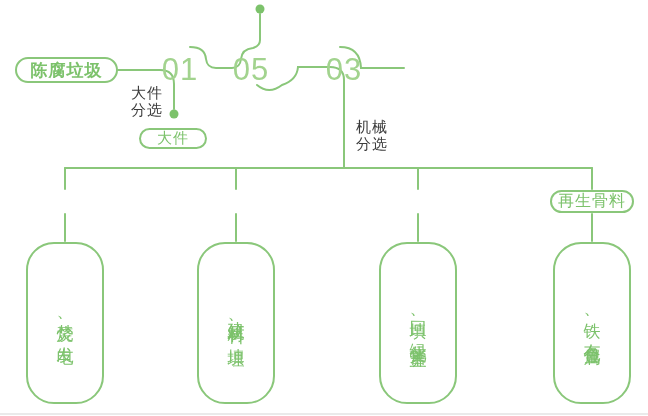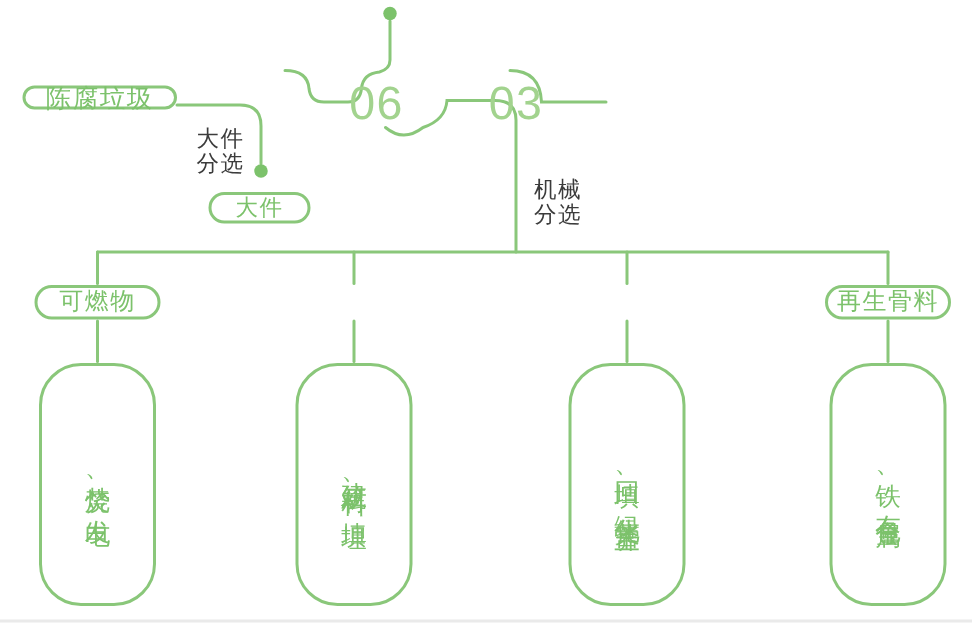--- a/index.html
+++ b/index.html
@@ -7,21 +7,21 @@
     position:relative;width:648px;height:416px;background:#ffffff;overflow:hidden;
     font-family:"Liberation Sans", sans-serif;
   }
   #flow-svg{position:absolute;left:0;top:0;}
   .pill{
     position:absolute;box-sizing:border-box;
     border:2px solid #8ac77a;border-radius:999px;
     display:flex;align-items:center;justify-content:center;
     color:#7cc26b;background:#fff;white-space:nowrap;
   }
-  .pill.source{left:15px;top:57px;width:103px;height:16px;font-size:17px;letter-spacing:1px;}
+  .pill.source{left:15px;top:57px;width:103px;height:26px;font-size:17px;letter-spacing:1px;font-weight:bold;}
   .pill.bulky{left:139px;top:128px;width:68px;height:21px;font-size:15px;letter-spacing:1px;}
   .pill.cat{top:190px;width:84px;height:23px;font-size:16px;letter-spacing:1px;}
   .cat-0{left:23px;}  .cat-1{left:194px;}  .cat-2{left:376px;}  .cat-3{left:550px;}
   .outbox{
     position:absolute;top:242px;width:78px;height:162px;box-sizing:border-box;
     border:2px solid #8ac77a;border-radius:28px;background:#fff;
     display:flex;align-items:center;justify-content:center;
   }
   .box-0{left:26px;} .box-1{left:197px;} .box-2{left:379px;} .box-3{left:553px;}
   .vtext{
@@ -64,39 +64,37 @@
     <path d="M65,214 V241"></path>
     <path d="M236,214 V241"></path>
     <path d="M418,214 V241"></path>
     <path d="M592,214 V241"></path>
   </svg>
 
   <div class="pill source">
     <span>陈腐垃圾</span>
   </div>
 
-  <div class="stepnum" style="left:251px;top:69px;">06</div>
+  <div class="stepnum" style="left:180px;top:69px;">01</div>
+  <div class="stepnum" style="left:251px;top:69px;">05</div>
   <div class="stepnum" style="left:344px;top:69px;">03</div>
 
   <div class="dlabel" style="left:131px;top:84px;">
     <div>大件</div>
     <div>分选</div>
   </div>
   <div class="dlabel" style="left:356px;top:86px;margin-top:32px;">
     <div>机械</div>
     <div>分选</div>
   </div>
 
   <div class="pill bulky">
     <span>大件</span>
   </div>
 
-  <div class="pill cat cat-0">
-    <span>可燃物</span>
-  </div>
   <div class="pill cat cat-3">
     <span>再生骨料</span>
   </div>
 
   <div class="outbox box-0">
     <span class="vtext">焚烧、发电</span>
   </div>
   <div class="outbox box-1">
     <span class="vtext">建筑材料、填埋</span>
   </div>

